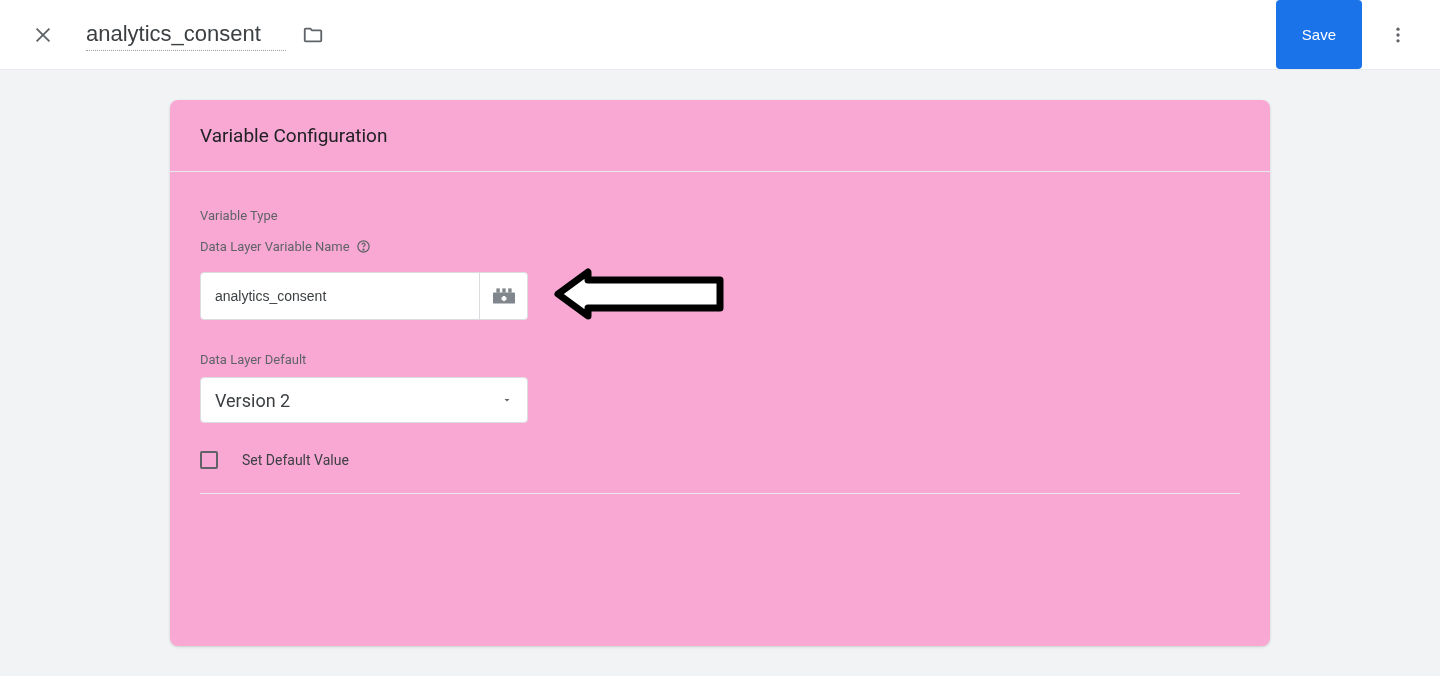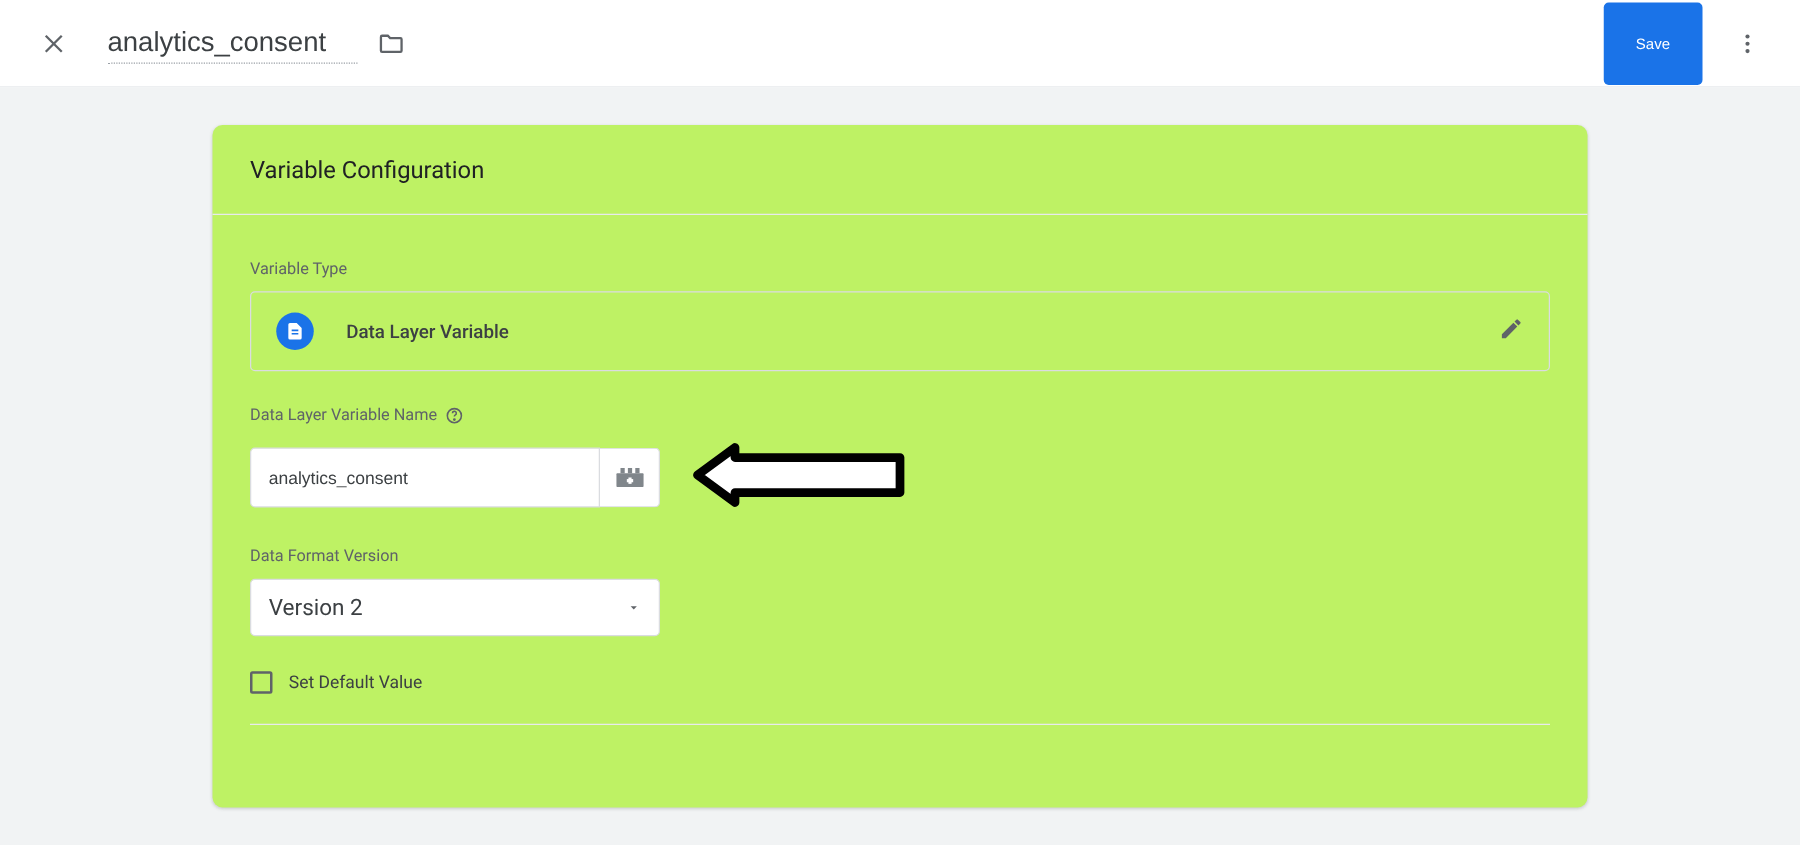--- a/index.html
+++ b/index.html
@@ -47,21 +47,21 @@
       cursor: pointer;
       color: #5f6368;
       display: inline-flex;
     }
     .spacer { flex: 1; }
     .save-btn {
       background: #1a73e8;
       color: #fff;
       border: none;
       border-radius: 4px;
-      font-size: 12px;
+      font-size: 15px;
       font-weight: 500;
       padding: 26px 26px;
       cursor: pointer;
       margin-right: 18px;
     }
     .kebab-btn {
       background: none;
       border: none;
       cursor: pointer;
       padding: 8px;
@@ -71,21 +71,21 @@
       justify-content: center;
     }
     .content-area {
       background: #f1f3f4;
       height: calc(676px - 70px);
       padding: 30px 0;
       display: flex;
       justify-content: center;
     }
     .card {
-      background: #bef264;
+      background: #f9a8d4;
       border-radius: 8px;
       width: 1100px;
       box-shadow: 0 1px 3px rgba(60,64,67,0.12), 0 1px 2px rgba(60,64,67,0.08);
     }
     .card-header {
       padding: 24px 30px;
       border-bottom: 1px solid #e8eaed;
     }
     .card-header h2 {
       font-size: 19px;
@@ -177,21 +177,21 @@
       background: #fff;
       cursor: pointer;
       display: flex;
       align-items: center;
       justify-content: space-between;
       margin-bottom: 28px;
     }
     .checkbox-row {
       display: flex;
       align-items: center;
-      gap: 13px;
+      gap: 24px;
       margin-bottom: 24px;
     }
     .checkbox {
       width: 18px;
       height: 18px;
       border: 2px solid #5f6368;
       border-radius: 2px;
       cursor: pointer;
     }
     .checkbox-label {
@@ -246,33 +246,20 @@
 </div>
 
 <div class="content-area">
   <div class="card">
     <div class="card-header">
       <h2>Variable Configuration</h2>
     </div>
     <div class="card-body">
 
       <div class="label">Variable Type</div>
-      <div class="type-selector">
-        <span class="type-icon">
-          <svg width="16" height="16" viewBox="0 0 24 24" fill="#fff">
-              <path d="M14 2H6a2 2 0 0 0-2 2v16a2 2 0 0 0 2 2h12a2 2 0 0 0 2-2V8l-6-6zM8 14h8v2H8v-2zm0-4h8v2H8v-2z"></path>
-            </svg>
-        </span>
-        <span class="type-name">Data Layer Variable</span>
-        <span class="edit-icon">
-          <svg width="20" height="20" viewBox="0 0 24 24" fill="#5f6368">
-              <path d="M3 17.25V21h3.75L17.81 9.94l-3.75-3.75L3 17.25zM20.71 7.04a1 1 0 0 0 0-1.41l-2.34-2.34a1 1 0 0 0-1.41 0l-1.83 1.83 3.75 3.75 1.83-1.83z"></path>
-            </svg>
-        </span>
-      </div>
 
       <div class="label">
         <span>Data Layer Variable Name</span>
         <span class="help-icon">
           <svg width="15" height="15" viewBox="0 0 24 24" fill="none" stroke="#5f6368" stroke-width="2">
               <circle cx="12" cy="12" r="9"></circle>
               <path d="M9.5 9a2.5 2.5 0 1 1 3.5 2.3c-.8.4-1 1-1 1.7"></path>
               <circle cx="12" cy="17" r="0.8" fill="#5f6368"></circle>
             </svg>
         </span>
@@ -289,21 +276,21 @@
               <rect x="10" y="10.5" width="6" height="3" fill="#fff"></rect>
             </svg>
         </button>
         <span class="annotation-arrow">
           <svg width="180" height="60" viewBox="0 0 180 60" fill="none" stroke="#000" stroke-width="7" stroke-linejoin="round" stroke-linecap="round">
               <path d="M8 30 L38 8 L38 16 L170 16 L170 44 L38 44 L38 52 Z" fill="#fff"></path>
             </svg>
         </span>
       </div>
 
-      <div class="label">Data Format Version</div>
+      <div class="label">Data Layer Default</div>
       <div class="select-field">
         <span>Version 2</span>
         <svg width="12" height="12" viewBox="0 0 24 24" fill="#5f6368">
             <path d="M7 10l5 5 5-5z"></path>
           </svg>
       </div>
 
       <div class="checkbox-row">
         <div class="checkbox"></div>
         <span class="checkbox-label">Set Default Value</span>

